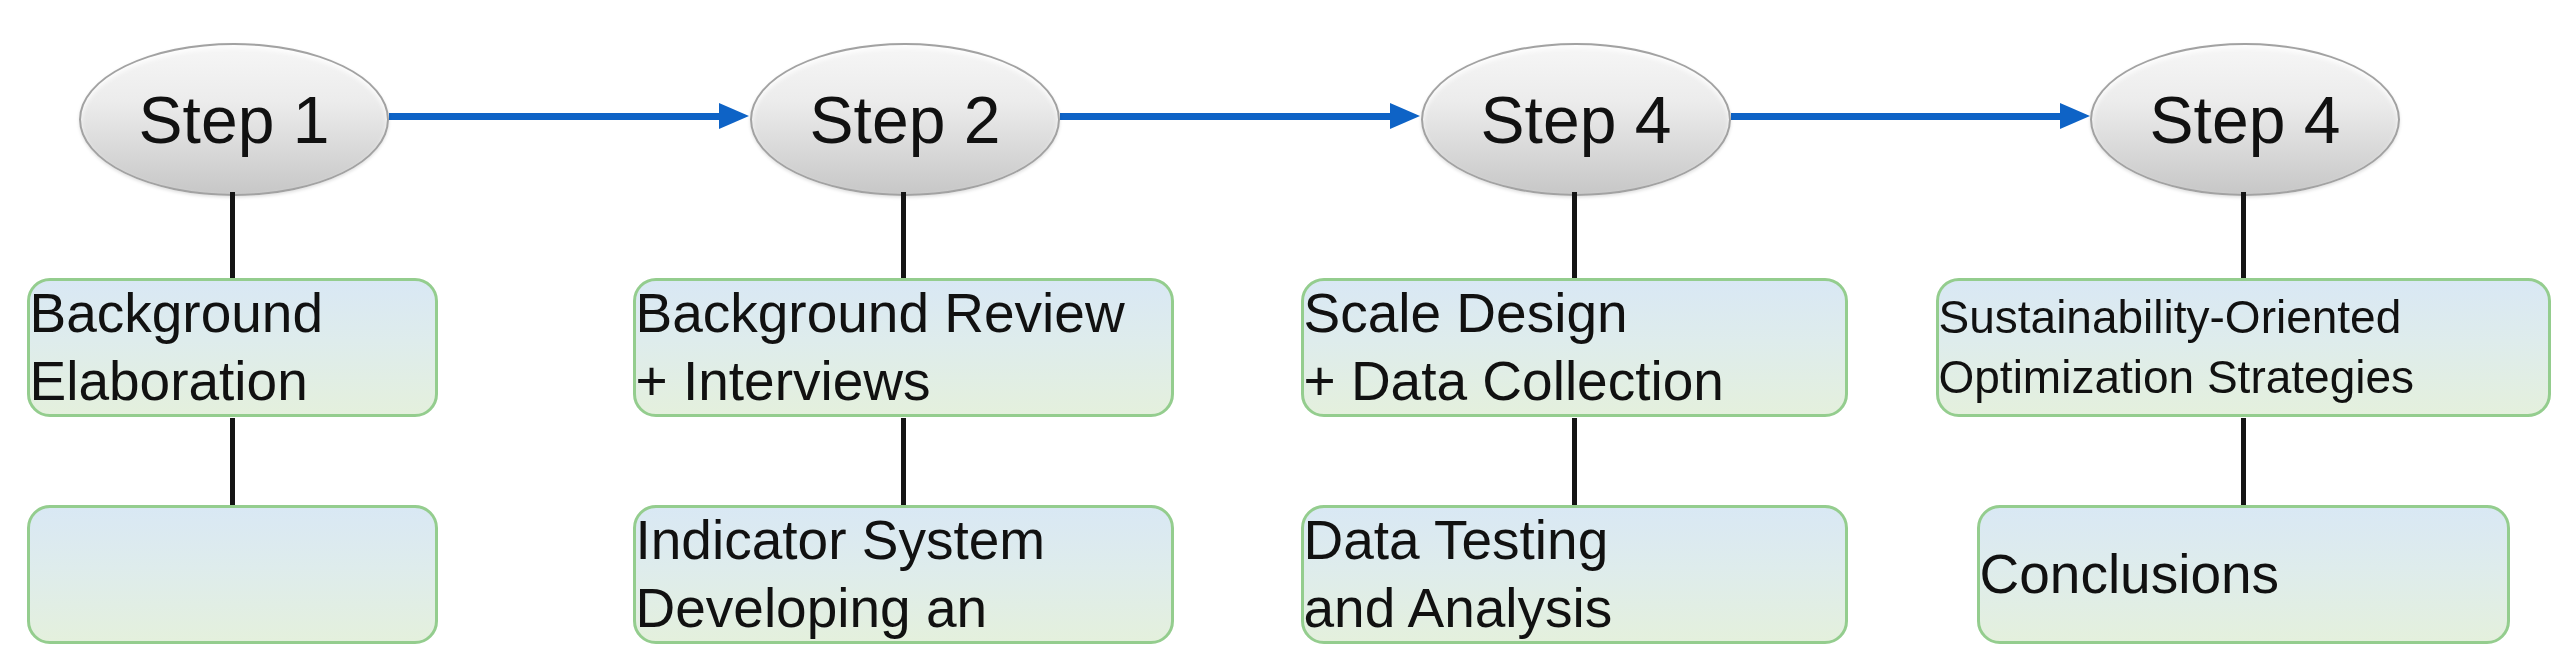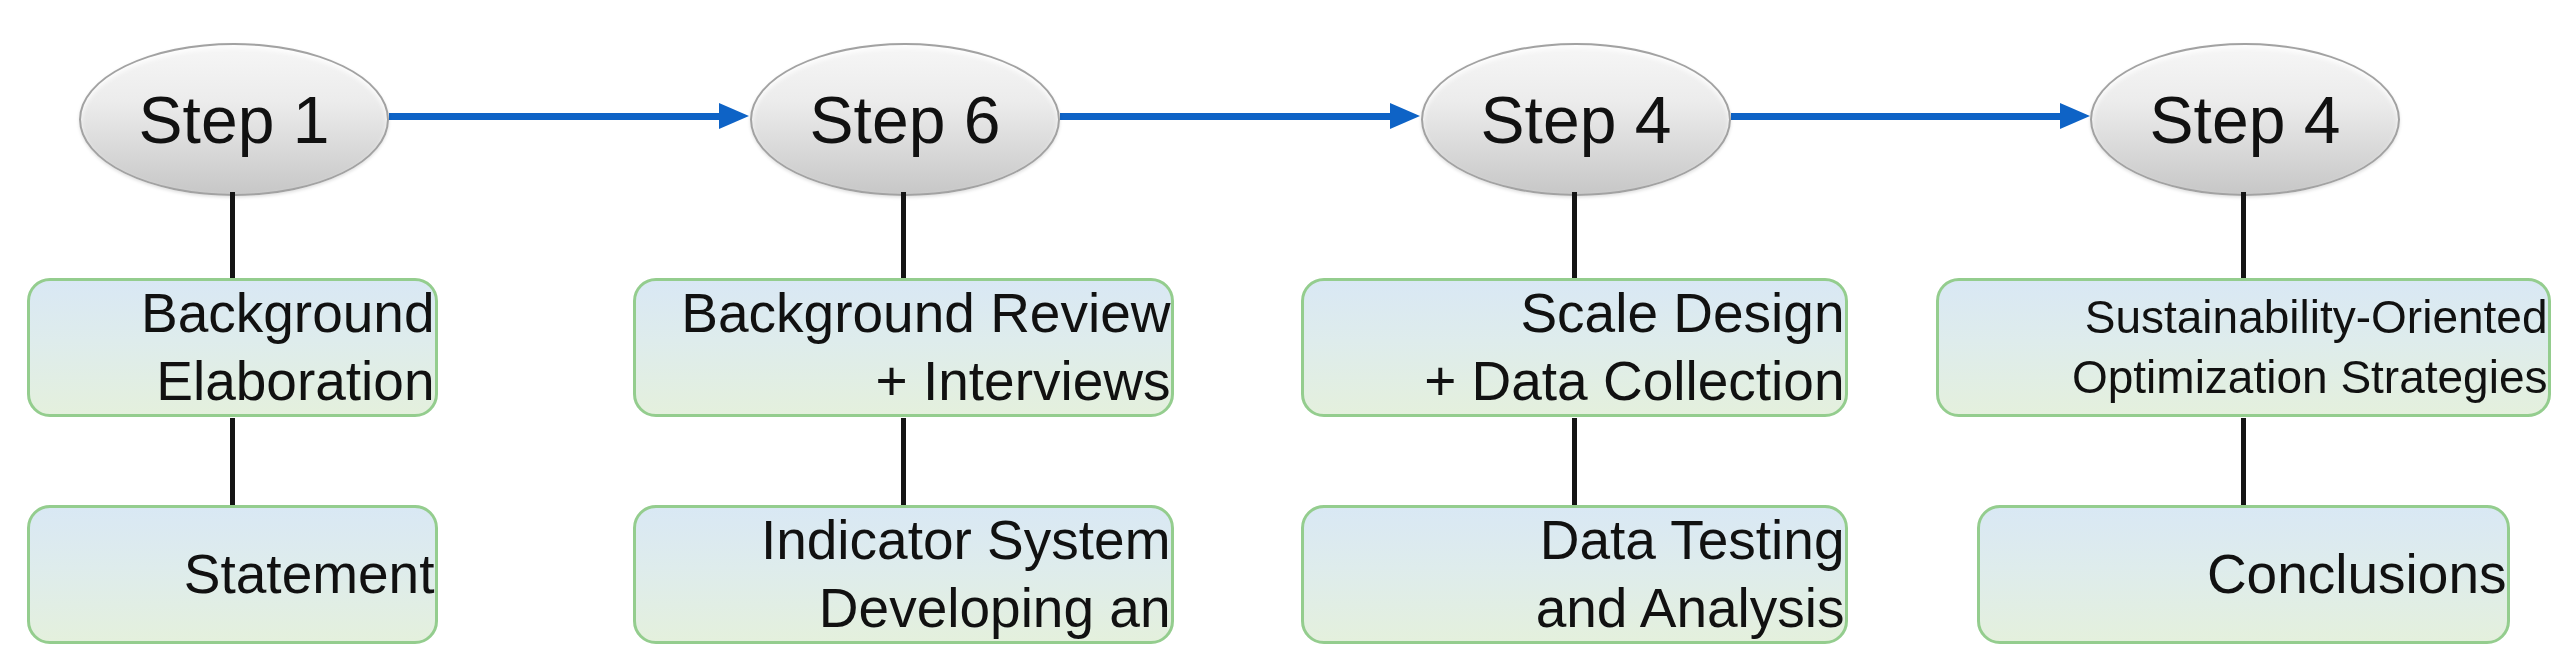--- a/index.html
+++ b/index.html
@@ -41,21 +41,21 @@
   .v2{top:393px;height:89px;}
 
   .box{
     position:absolute;
     left:calc(var(--cx) - var(--bw) / 2);
     width:var(--bw);
     height:139px;
     border:3.3px solid #94cd8e;
     border-radius:23px;
     background:linear-gradient(180deg,#d9e8f4 0%,#deecec 45%,#e4f0dd 100%);
-    display:flex;flex-direction:column;align-items:flex-end;justify-content:center;
+    display:flex;flex-direction:column;align-items:flex-start;justify-content:center;
     text-align:center;
     font-size:55px;
     line-height:1.22;
     box-sizing:border-box;
   }
   .b1{top:253px;}
   .b2{top:480px;}
   .c1 .box{--bw:411px;}
   .c2 .box{--bw:541px;}
   .c3 .box{--bw:547px;}
@@ -103,27 +103,26 @@
     <div class="ellipse">
       <span>Step 1</span>
     </div>
     <div class="vline v1"></div>
     <div class="box b1">
       <span class="line">Background</span>
       <span class="line">Elaboration</span>
     </div>
     <div class="vline v2"></div>
     <div class="box b2">
-      <span class="line">Statement</span>
     </div>
   </div>
 
   <div class="col c2">
     <div class="ellipse">
-      <span>Step 6</span>
+      <span>Step 2</span>
     </div>
     <div class="vline v1"></div>
     <div class="box b1">
       <span class="line">Background Review</span>
       <span class="line">+ Interviews</span>
     </div>
     <div class="vline v2"></div>
     <div class="box b2">
       <span class="line">Indicator System</span>
       <span class="line">Developing an</span>

